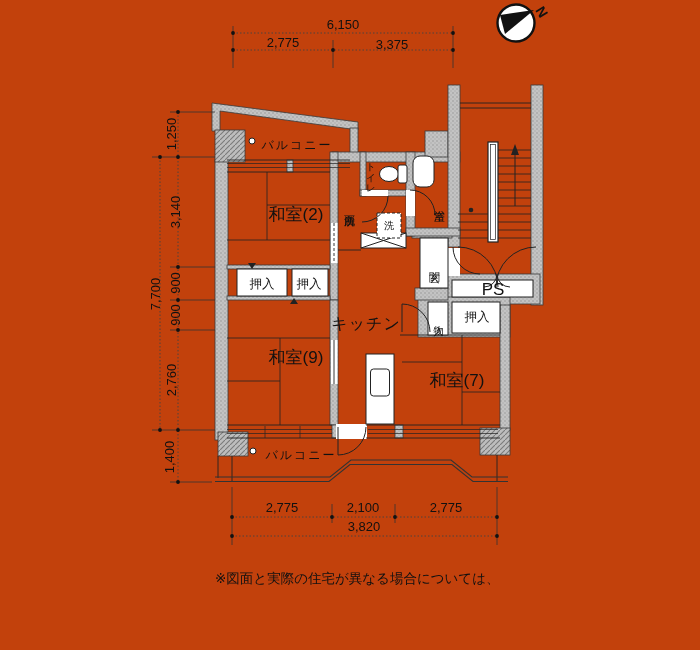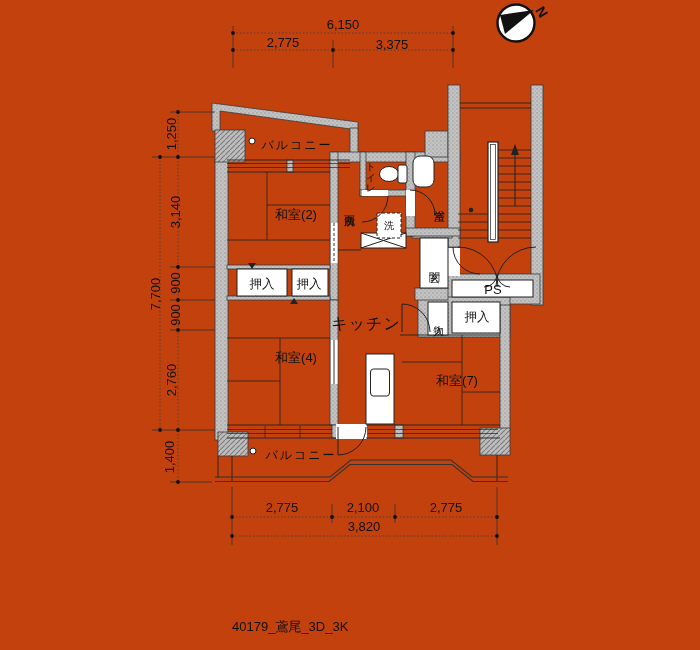--- a/index.html
+++ b/index.html
@@ -3,21 +3,21 @@
 <meta charset="utf-8">
 <style>
   html,body{margin:0;padding:0;background:#fff;}
   #stage{
     position:relative;width:700px;height:650px;background:#c2410c;overflow:hidden;
     font-family:"Liberation Sans","DejaVu Sans",sans-serif;color:#111;
   }
   #plan-svg{position:absolute;left:0;top:0;}
   .lbl{position:absolute;transform:translate(-50%,-50%);white-space:nowrap;color:#111;
        font-size:12.5px;line-height:1;}
-  .big{font-size:13px;}
+  .big{font-size:17px;}
   .small{font-size:10px;}
   .sp{letter-spacing:2px;}
   .v{writing-mode:vertical-rl;text-orientation:upright;letter-spacing:0px;font-size:11px;}
   .dim{position:absolute;transform:translate(-50%,-50%);white-space:nowrap;font-size:13px;color:#111;}
   .rot{transform:translate(-50%,-50%) rotate(-90deg);}
   .note{position:absolute;white-space:nowrap;font-size:13.5px;color:#111;}
   .compass-n{position:absolute;font-size:14px;font-weight:bold;transform:translate(-50%,-50%) rotate(58deg);}
 </style>
 </head>
 <body>
@@ -248,30 +248,30 @@
 
   <div class="dim" style="left:282px;top:507px;">2,775</div>
   <div class="dim" style="left:363px;top:507px;">2,100</div>
   <div class="dim" style="left:446px;top:507px;">2,775</div>
   <div class="dim" style="left:364px;top:526px;">3,820</div>
 
   <div class="lbl sp" style="left:297px;top:145px;font-size:12px;">バルコニー</div>
   <div class="lbl big" style="left:296px;top:214px;">和室(2)</div>
   <div class="lbl" style="left:262px;top:284px;">押入</div>
   <div class="lbl" style="left:309px;top:284px;">押入</div>
-  <div class="lbl big" style="left:296px;top:357px;">和室(4)</div>
+  <div class="lbl big" style="left:296px;top:357px;">和室(9)</div>
   <div class="lbl v" style="left:349px;top:206px;">洗面所</div>
   <div class="lbl v" style="left:371px;top:172px;font-size:9.5px;">トイレ</div>
   <div class="lbl small" style="left:389px;top:226px;">洗</div>
   <div class="lbl v" style="left:439px;top:202px;">浴室</div>
   <div class="lbl" style="left:366px;top:324px;font-size:16px;letter-spacing:1px;">キッチン</div>
   <div class="lbl v" style="left:434px;top:263px;">玄関</div>
   <div class="lbl big" style="left:493px;top:289px;">PS</div>
   <div class="lbl v" style="left:438px;top:318px;font-size:10px;">物入</div>
   <div class="lbl" style="left:477px;top:317px;">押入</div>
   <div class="lbl big" style="left:457px;top:380px;">和室(7)</div>
   <div class="lbl sp" style="left:301px;top:455px;font-size:12px;">バルコニー</div>
 
   <div class="compass-n" style="left:542px;top:12px;">N</div>
 
-  <div class="note" style="left:232px;top:618px;font-size:13px;">40179_鳶尾_3D_3K</div>
+  <div class="note" style="left:215px;top:570px;">※図面と実際の住宅が異なる場合については、</div>
 
 </div>
 
 </body></html>

